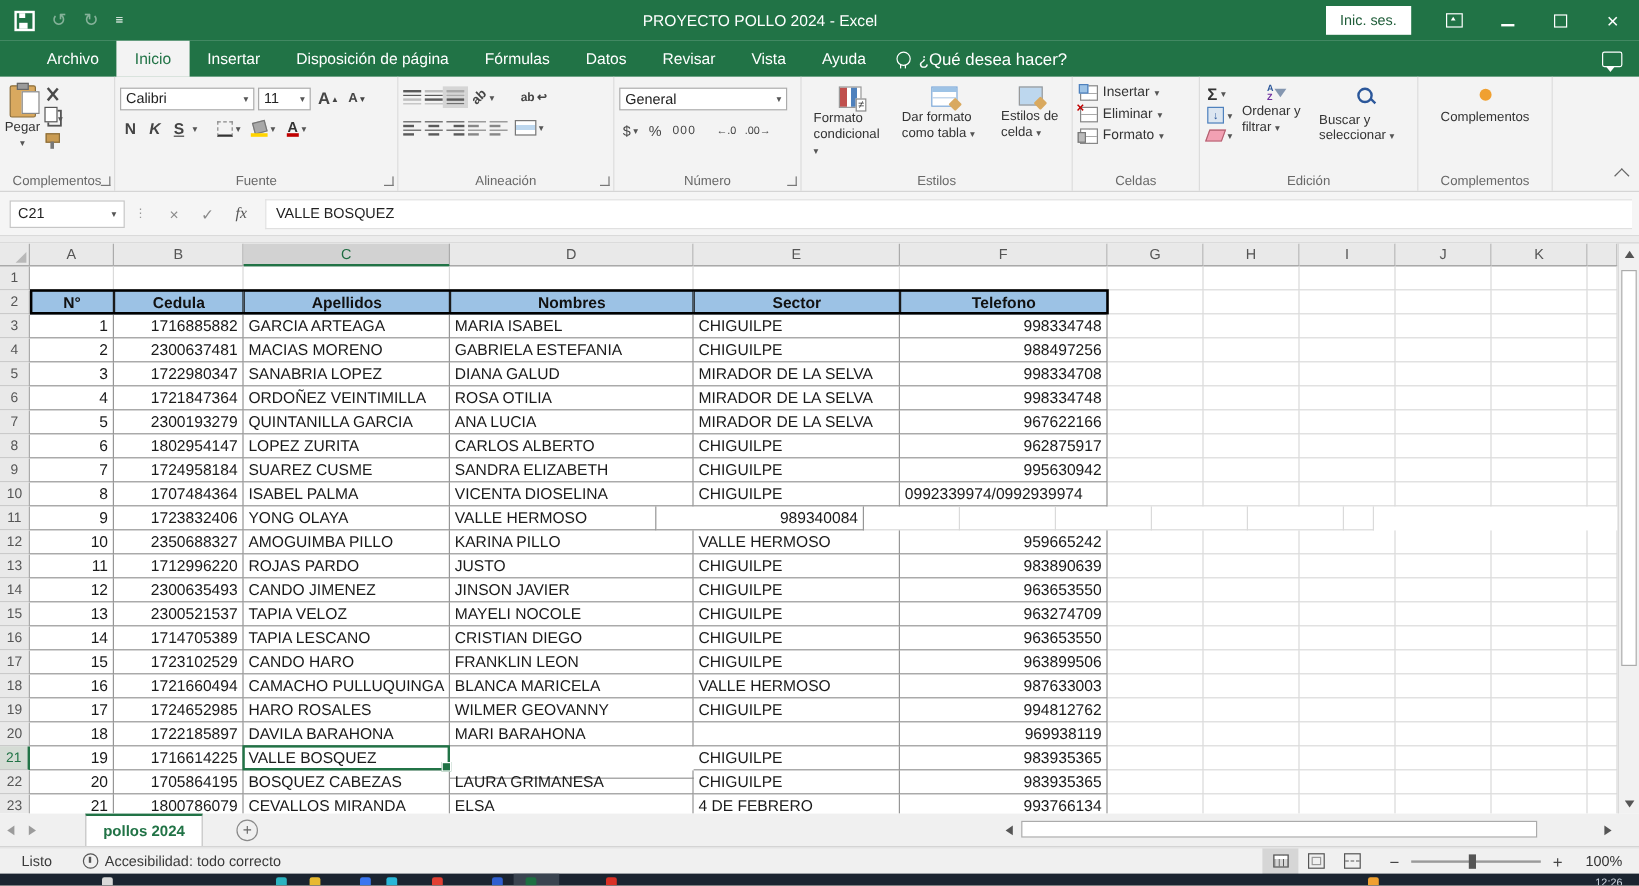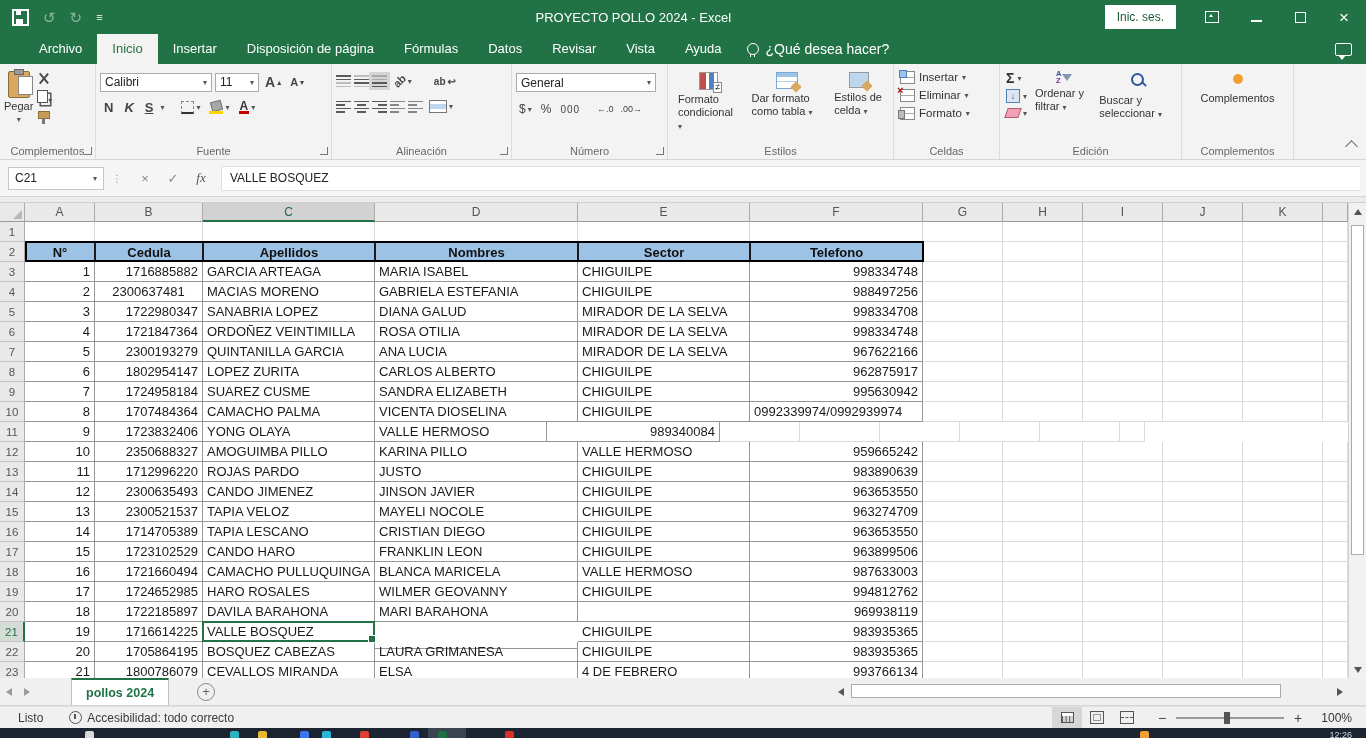--- a/index.html
+++ b/index.html
@@ -534,21 +534,21 @@
         <div class="cell" style="width: 80px;"></div>
         <div class="cell" style="width: 80px;"></div>
         <div class="cell" style="width: 80px;"></div>
         <div class="cell" style="width: 80px;"></div>
         <div class="cell" style="width: 80px;"></div>
         <div class="cell" style="width: 25px;"></div>
       </div>
       <div class="grow">
         <div class="rowh">4</div>
         <div class="cell t rt" style="width: 70px;">2</div>
-        <div class="cell t rt" style="width: 108px; text-align: center;">2300637481</div>
+        <div class="cell t rt" style="width: 108px;">2300637481</div>
         <div class="cell t" style="width: 172px;">MACIAS MORENO</div>
         <div class="cell t" style="width: 203px;">GABRIELA ESTEFANIA</div>
         <div class="cell t" style="width: 172px;">CHIGUILPE</div>
         <div class="cell t rt" style="width: 173px;">988497256</div>
         <div class="cell" style="width: 80px;"></div>
         <div class="cell" style="width: 80px;"></div>
         <div class="cell" style="width: 80px;"></div>
         <div class="cell" style="width: 80px;"></div>
         <div class="cell" style="width: 80px;"></div>
         <div class="cell" style="width: 25px;"></div>
@@ -625,21 +625,21 @@
         <div class="cell" style="width: 80px;"></div>
         <div class="cell" style="width: 80px;"></div>
         <div class="cell" style="width: 80px;"></div>
         <div class="cell" style="width: 80px;"></div>
         <div class="cell" style="width: 25px;"></div>
       </div>
       <div class="grow">
         <div class="rowh">10</div>
         <div class="cell t rt" style="width: 70px;">8</div>
         <div class="cell t rt" style="width: 108px;">1707484364</div>
-        <div class="cell t" style="width: 172px;">CAMACHO PALMA</div>
+        <div class="cell t" style="width: 172px;">ISABEL PALMA</div>
         <div class="cell t" style="width: 203px;">VICENTA DIOSELINA</div>
         <div class="cell t" style="width: 172px;">CHIGUILPE</div>
         <div class="cell t" style="width: 173px;">0992339974/0992939974</div>
         <div class="cell" style="width: 80px;"></div>
         <div class="cell" style="width: 80px;"></div>
         <div class="cell" style="width: 80px;"></div>
         <div class="cell" style="width: 80px;"></div>
         <div class="cell" style="width: 80px;"></div>
         <div class="cell" style="width: 25px;"></div>
       </div>

